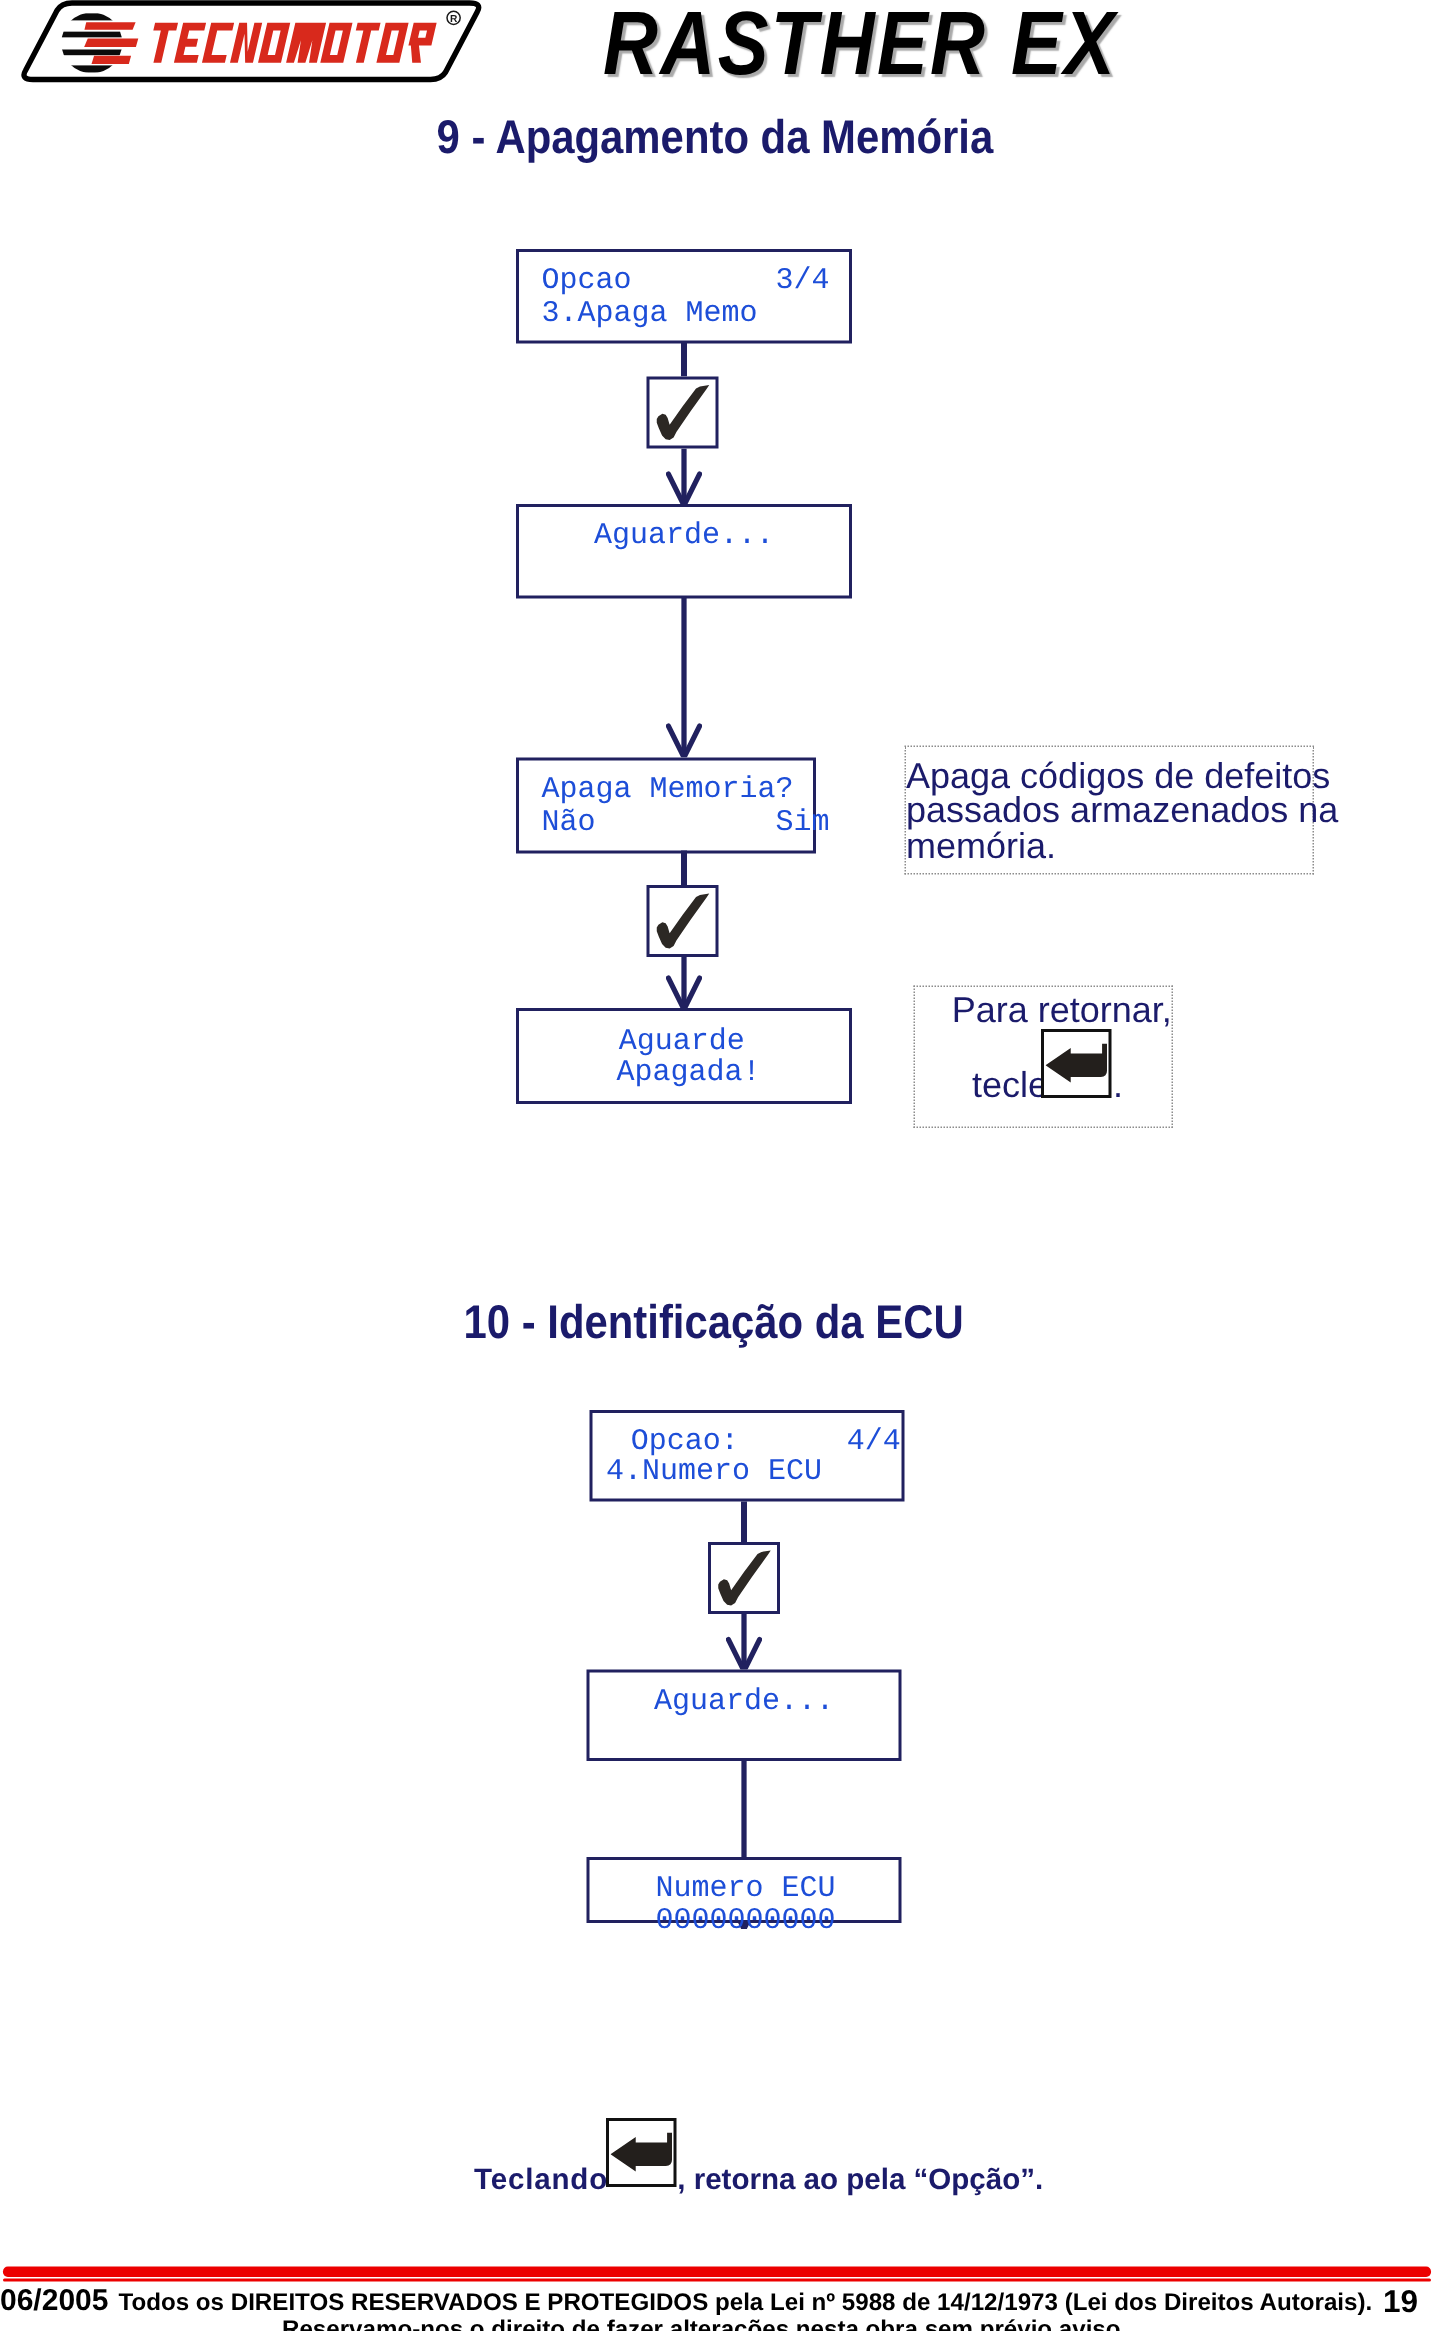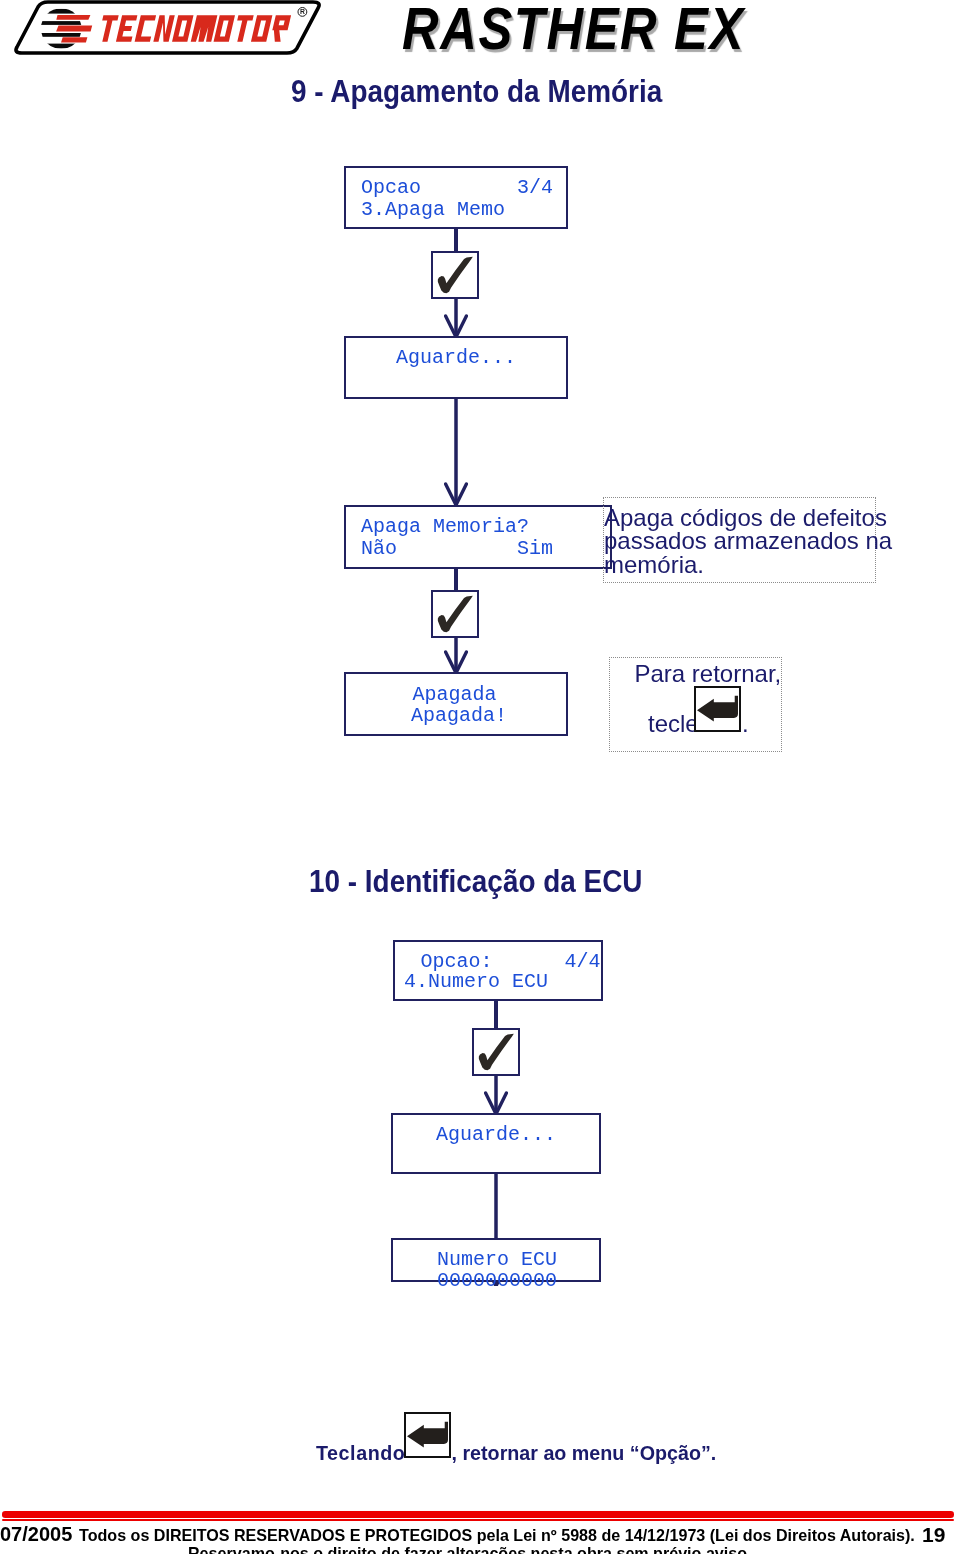--- a/index.html
+++ b/index.html
@@ -113,40 +113,40 @@
   <div class="line" style="left:50px;top:10px;">Aguarde...</div>
 </div>
 
 <div class="abs arrow-down" style="left:444px;top:398px;">
     <svg width="24" height="107" viewBox="0 0 24 107">
     <path d="M12 0 L12 107" stroke="#21215f" stroke-width="3.5" fill="none"></path>
     <path d="M1.6 86 L12 107 L22.4 86" stroke="#21215f" stroke-width="3.4" fill="none" stroke-linecap="round" stroke-linejoin="miter"></path>
     </svg>
   </div>
 
-<div class="abs lcd" style="left:344px;top:505px;width:268px;height:63.5px;">
+<div class="abs lcd" style="left:344px;top:505px;width:200px;height:63.5px;">
   <div class="line" style="left:15px;top:10px;">Apaga Memoria?</div>
   <div class="line" style="left:15px;top:31.5px;">Não          Sim</div>
 </div>
 
 <div class="abs vline" style="left:454px;top:567px;width:3.5px;height:23px;"></div>
 <div class="abs checkbox" style="left:431px;top:590px;">
     <svg width="44" height="44" viewBox="0 0 100 100">
       <path fill="#2c2824" d="M11.0 60.0 L13.5 55.5 L19.5 52.0 L24.5 53.5 L27.5 58.5 L30.5 68.5 L50.0 41.0 L70.5 13.5 L76.5 10.5 L90.5 8.5 L86.5 14.5 L62.0 48.5 L41.0 79.0 L36.5 88.0 L30.5 91.5 L24.5 90.5 L19.0 85.0 L14.0 73.5 L11.0 65.5 Z"></path>
     </svg>
   </div>
 <div class="abs arrow-down" style="left:444px;top:638px;">
     <svg width="24" height="35" viewBox="0 0 24 35">
     <path d="M12 0 L12 35" stroke="#21215f" stroke-width="3.5" fill="none"></path>
     <path d="M1.6 14 L12 35 L22.4 14" stroke="#21215f" stroke-width="3.4" fill="none" stroke-linecap="round" stroke-linejoin="miter"></path>
     </svg>
   </div>
 
 <div class="abs lcd" style="left:344px;top:671.5px;width:224px;height:64.5px;">
-  <div class="line" style="left:66.5px;top:11px;">Apagada</div>
+  <div class="line" style="left:66.5px;top:11px;">Aguarde</div>
   <div class="line" style="left:65px;top:32.5px;">Apagada!</div>
 </div>
 
 <div class="abs note" style="left:603px;top:497px;width:273px;height:86px;">
   <div class="nl" style="left:0;top:9.5px;width:273px;text-align:center;">Apaga códigos de defeitos</div>
   <div class="nl" style="left:0;top:33px;width:273px;text-align:center;">passados armazenados na</div>
   <div class="nl" style="left:0;top:56.5px;width:273px;text-align:left;">memória.</div>
 </div>
 
 <div class="abs note" style="left:609px;top:656.5px;width:173px;height:95px;">
@@ -196,23 +196,23 @@
   <div class="line" style="left:44px;top:30.5px;">0000000000</div>
 </div>
 
 <div class="abs" id="teclando">
   <span class="abs tecl" style="left:0px;top:0px;letter-spacing:0.55px;">Teclando</span>
   <span class="abs enterkey" style="left:88px;top:-31.5px;">
       <svg width="41" height="41" viewBox="0 0 100 100">
         <path fill="#231f1c" d="M0 54 L41 26 L41 35 L92 35 L92 19 L100 19 L100 63 Q100 73 90 73 L41 73 L41 82 Z"></path>
       </svg>
     </span>
-  <span class="abs tecl" style="left:135.5px;top:0px;">, retornar ao menu “Opção”.</span>
+  <span class="abs tecl" style="left:135.5px;top:0px;">, retorna ao pela “Opção”.</span>
 </div>
 
 <div class="abs" id="footer-rule">
   <div class="abs rule-thick"></div>
   <div class="abs rule-thin"></div>
 </div>
-<div class="abs footline" id="f-date">07/2005</div>
+<div class="abs footline" id="f-date">06/2005</div>
 <div class="abs footline" id="f-copy">Todos os DIREITOS RESERVADOS E PROTEGIDOS pela Lei nº 5988 de 14/12/1973 (Lei dos Direitos Autorais).</div>
 <div class="abs footline" id="f-page">19</div>
 <div class="abs footline" id="f-notice">Reservamo-nos o direito de fazer alterações nesta obra sem prévio aviso.</div>
 
 </body></html>

